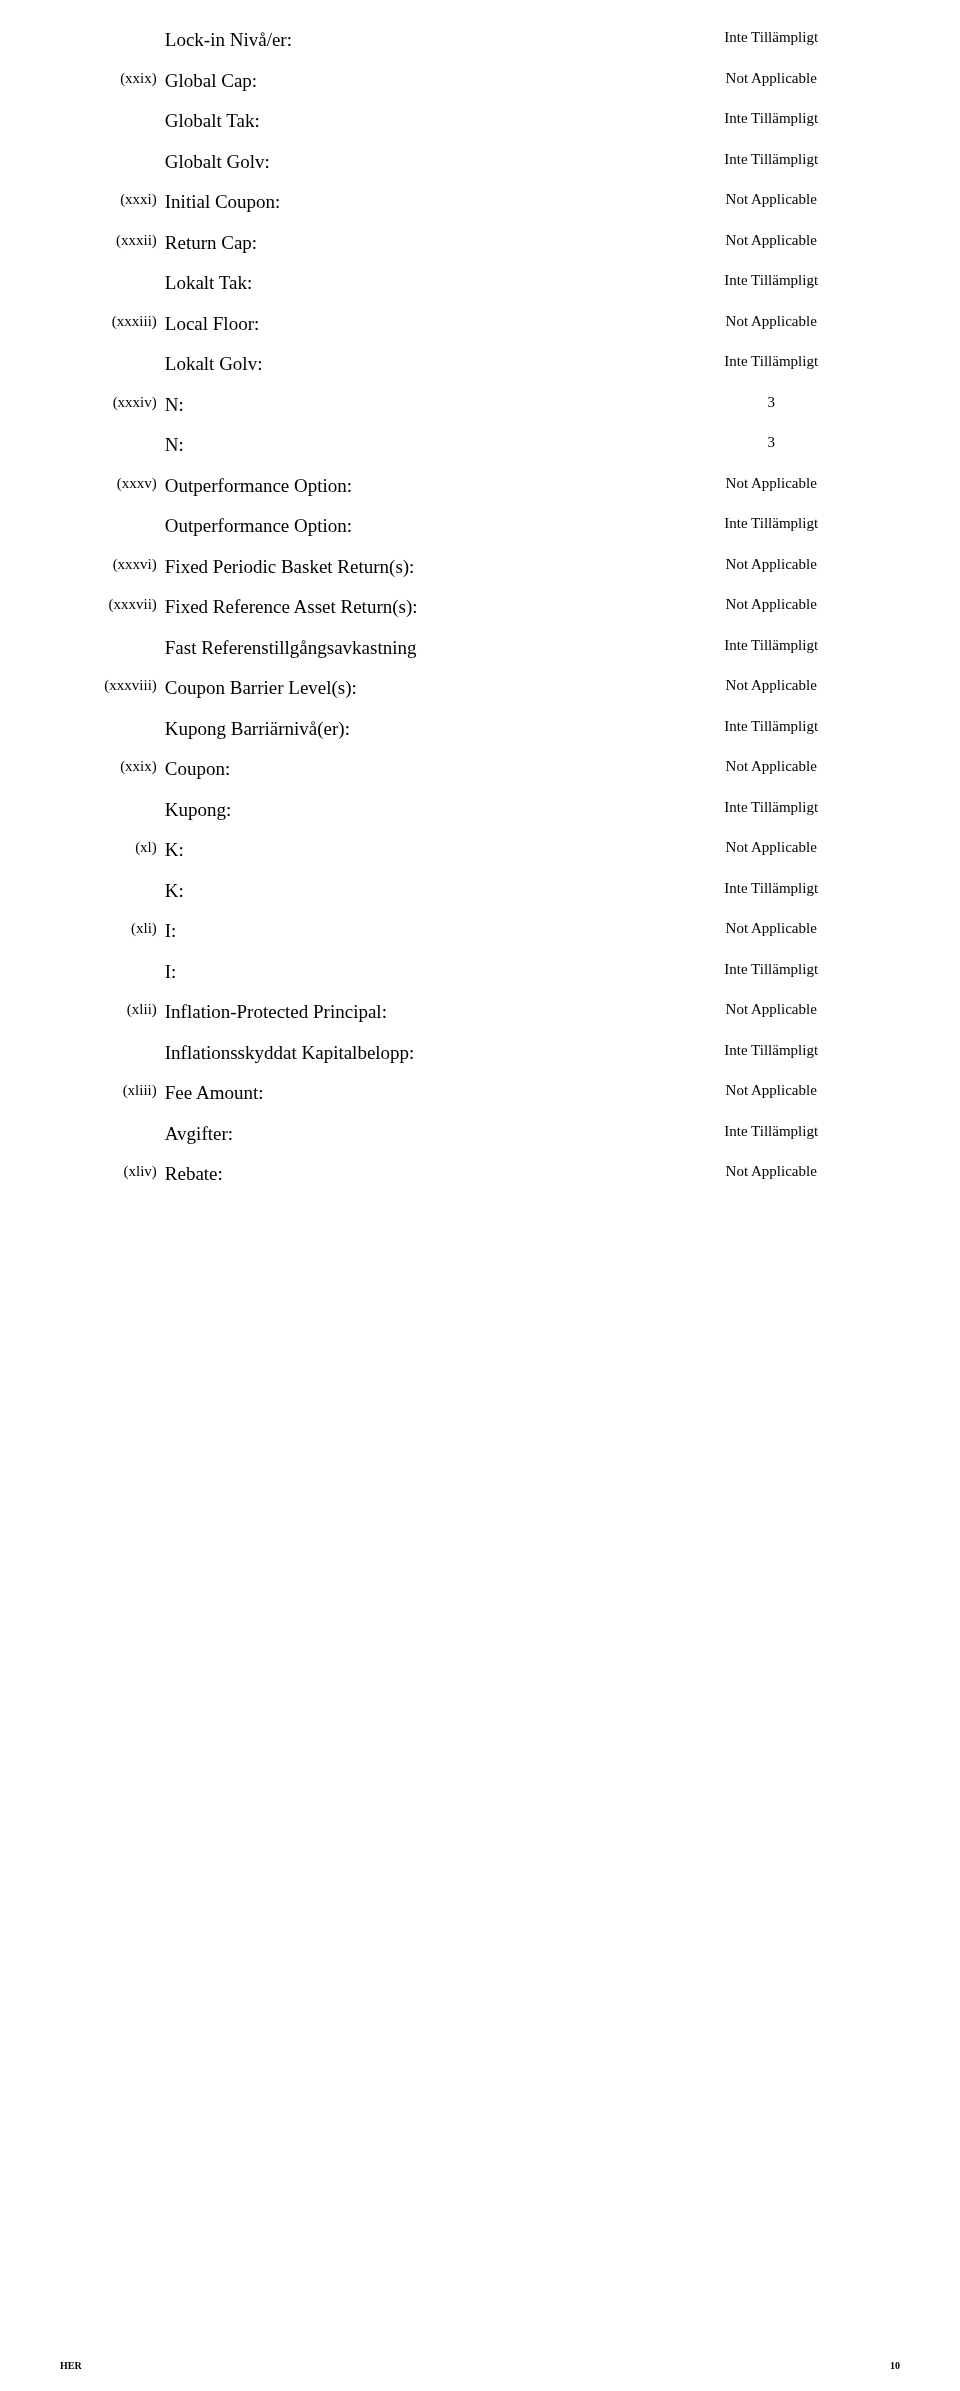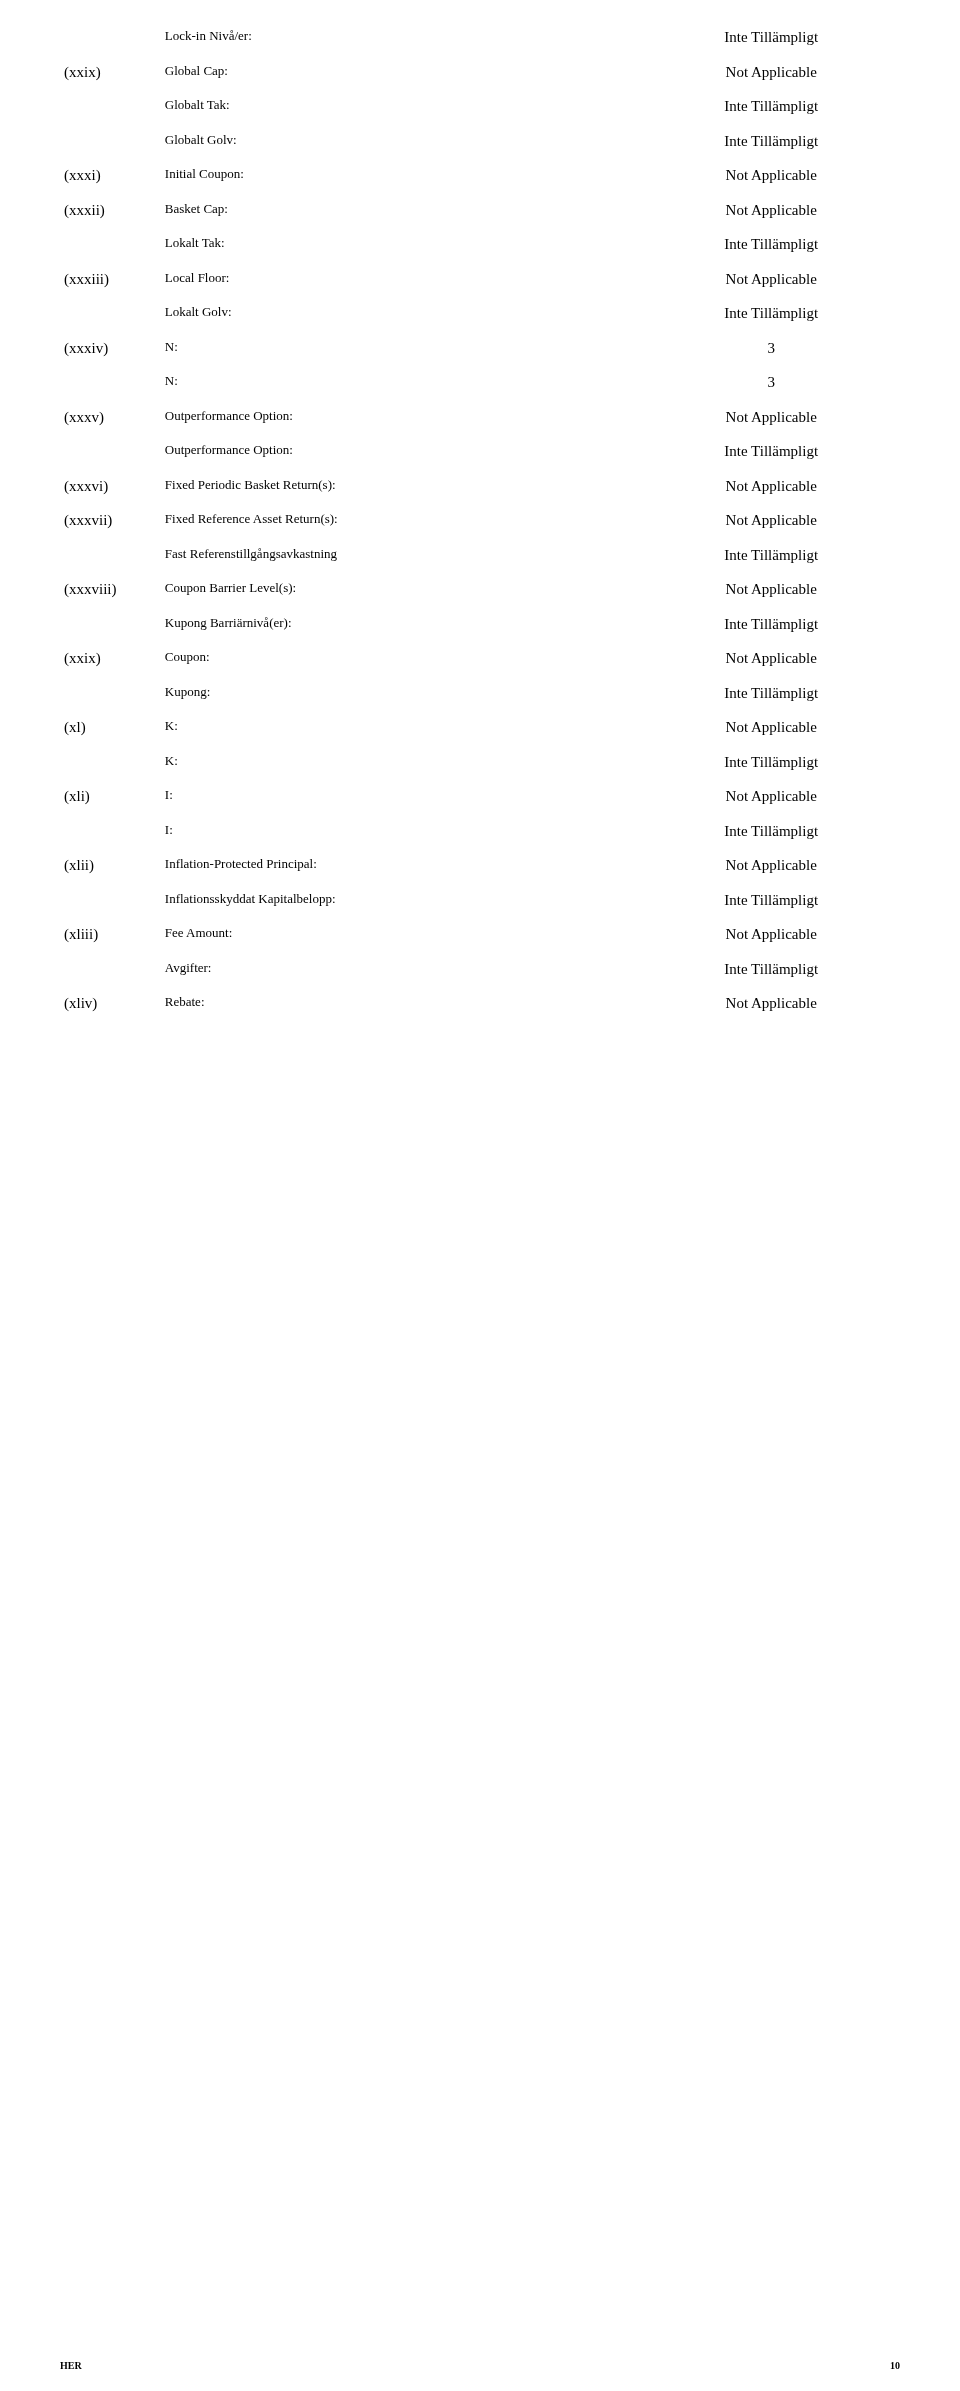--- a/index.html
+++ b/index.html
@@ -31,28 +31,28 @@
     }
 
     .table-layout tr td {
       padding: 6px 4px;
       vertical-align: top;
       line-height: 1.5;
     }
 
     .col-index {
       width: 90px;
-      text-align: left;
+      text-align: right;
       white-space: nowrap;
       font-size: 15px;
     }
 
     .col-label {
       width: 370px;
-      font-size: 13px;
+      font-size: 19px;
     }
 
     .col-spacer {
       width: 60px;
     }
 
     .col-value {
       width: 230px;
       font-size: 15px;
       text-align: center;
@@ -108,21 +108,21 @@
           <td class="col-value">Inte Tillämpligt</td>
         </tr>
         <tr>
           <td class="col-index">(xxxi)</td>
           <td class="col-label">Initial Coupon:</td>
           <td class="col-spacer"></td>
           <td class="col-value">Not Applicable</td>
         </tr>
         <tr>
           <td class="col-index">(xxxii)</td>
-          <td class="col-label">Basket Cap:</td>
+          <td class="col-label">Return Cap:</td>
           <td class="col-spacer"></td>
           <td class="col-value">Not Applicable</td>
         </tr>
         <tr>
           <td class="col-index"></td>
           <td class="col-label">Lokalt Tak:</td>
           <td class="col-spacer"></td>
           <td class="col-value">Inte Tillämpligt</td>
         </tr>
         <tr>

